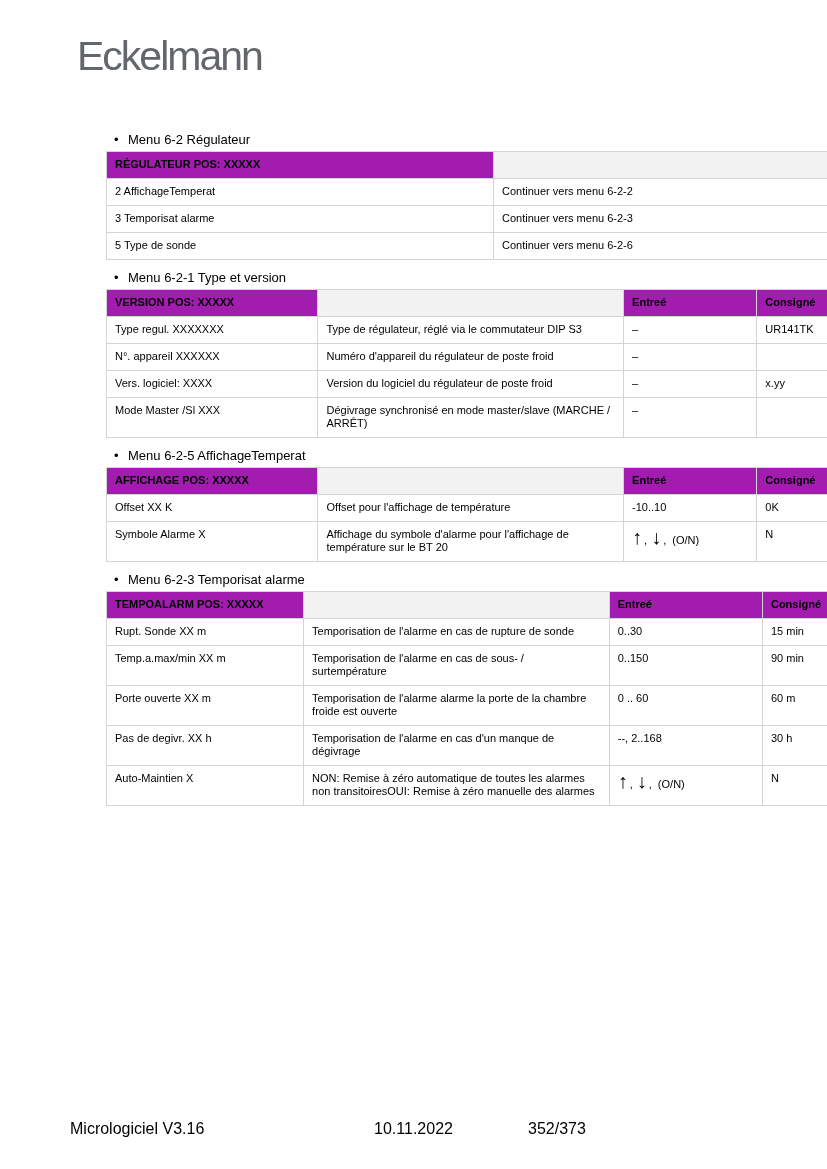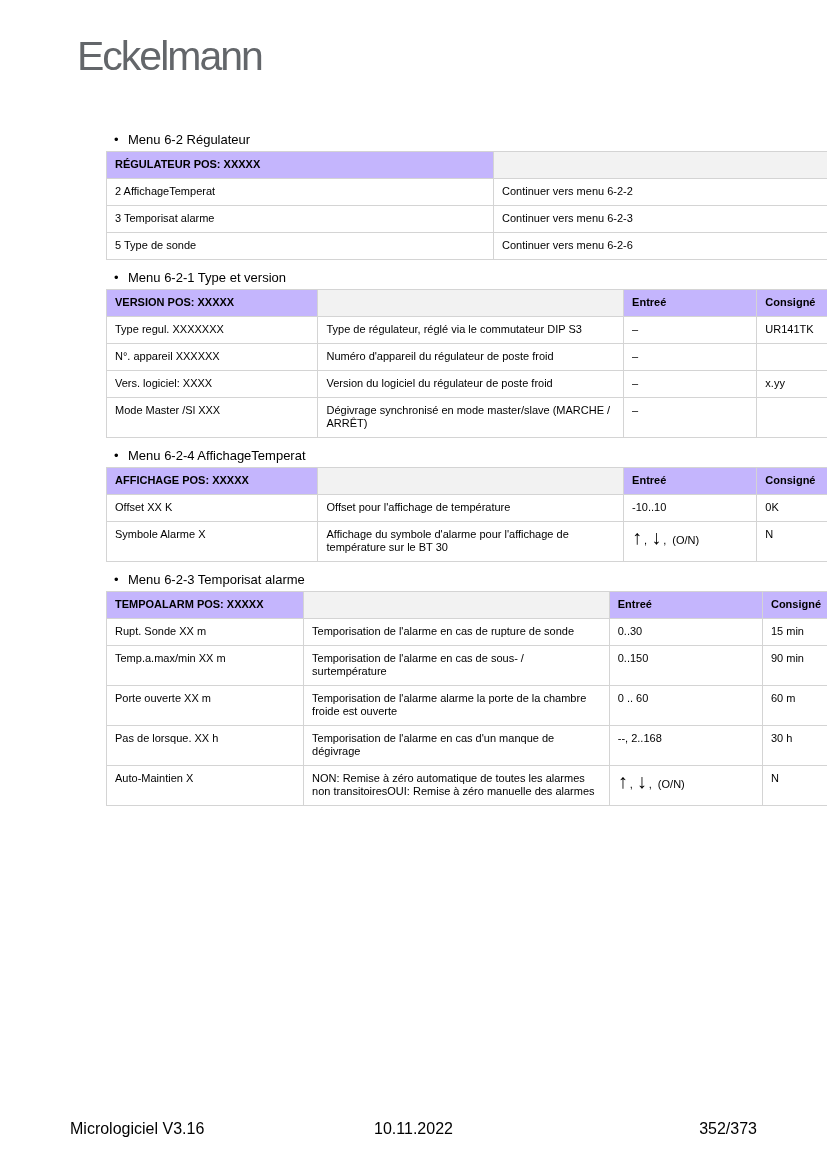--- a/index.html
+++ b/index.html
@@ -49,21 +49,21 @@
   th, td {
     border: 1px solid #d4d4d4;
     font-size: 11px;
     line-height: 13px;
     padding: 6px 8px 7px 8px;
     text-align: left;
     vertical-align: top;
     word-wrap: break-word;
   }
   th {
-    background: #c4b5fd;
+    background: #a21caf;
     font-weight: bold;
   }
   th:empty { background: #f2f2f2; }
   .updown { display: inline-flex; align-items: flex-end; white-space: nowrap; }
   .updown .arrow {
     font-size: 20px;
     line-height: 19px;
     font-weight: 400;
   }
   .updown .sep, .updown .suffix {
@@ -77,21 +77,21 @@
     position: absolute;
     left: 70px;
     right: 70px;
     top: 1122px;
     font-size: 16px;
     line-height: 14px;
     display: flex;
   }
   .footer-left  { flex: 1; text-align: left; }
   .footer-center{ flex: 1; text-align: center; }
-  .footer-right { flex: 1; text-align: right; }
+  .footer-right { flex: 1; text-align: left; }
 </style>
 </head>
 <body>
 
 <div class="logo">Eckelmann</div>
 
 <div class="content">
 
   <div class="section">
     <div class="section-title"><span class="bullet">•</span><span>Menu 6-2 Régulateur</span></div>
@@ -163,21 +163,21 @@
             <td>Mode Master /Sl XXX</td>
             <td>Dégivrage synchronisé en mode master/slave (MARCHE / ARRÊT)</td>
             <td>–</td>
             <td></td>
           </tr>
         </tbody>
       </table>
   </div>
 
   <div class="section">
-    <div class="section-title"><span class="bullet">•</span><span>Menu 6-2-4 AffichageTemperat</span></div>
+    <div class="section-title"><span class="bullet">•</span><span>Menu 6-2-5 AffichageTemperat</span></div>
     <table>
         <colgroup>
           <col style="width: 26.5%;">
           <col style="width: 38.3%;">
           <col style="width: 16.7%;">
           <col style="width: 18.5%;">
         </colgroup>
         <thead>
           <tr>
             <th>AFFICHAGE POS: XXXXX</th>
@@ -188,21 +188,21 @@
         </thead>
         <tbody>
           <tr>
             <td>Offset XX K</td>
             <td>Offset pour l'affichage de température</td>
             <td>-10..10</td>
             <td>0K</td>
           </tr>
           <tr>
             <td>Symbole Alarme X</td>
-            <td>Affichage du symbole d'alarme pour l'affichage de température sur le BT 30</td>
+            <td>Affichage du symbole d'alarme pour l'affichage de température sur le BT 20</td>
             <td><span class="updown">
                 <span class="arrow">↑</span>
                 <span class="sep">,</span>
                 <span class="arrow">↓</span>
                 <span class="sep">,</span>
                 <span class="suffix">(O/N)</span>
               </span></td>
             <td>N</td>
           </tr>
         </tbody>
@@ -239,21 +239,21 @@
             <td>0..150</td>
             <td>90 min</td>
           </tr>
           <tr>
             <td>Porte ouverte XX m</td>
             <td>Temporisation de l'alarme alarme la porte de la chambre froide est ouverte</td>
             <td>0 .. 60</td>
             <td>60 m</td>
           </tr>
           <tr>
-            <td>Pas de lorsque. XX h</td>
+            <td>Pas de degivr. XX h</td>
             <td>Temporisation de l'alarme en cas d'un manque de dégivrage</td>
             <td>--, 2..168</td>
             <td>30 h</td>
           </tr>
           <tr>
             <td>Auto-Maintien X</td>
             <td>NON: Remise à zéro automatique de toutes les alarmes non transitoiresOUI: Remise à zéro manuelle des alarmes</td>
             <td><span class="updown">
                 <span class="arrow">↑</span>
                 <span class="sep">,</span>

